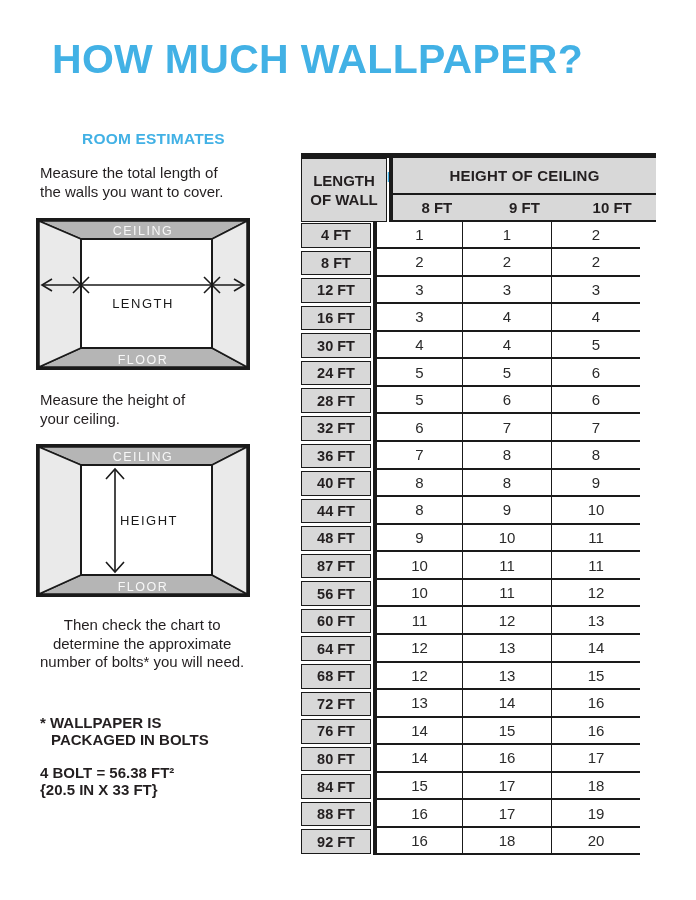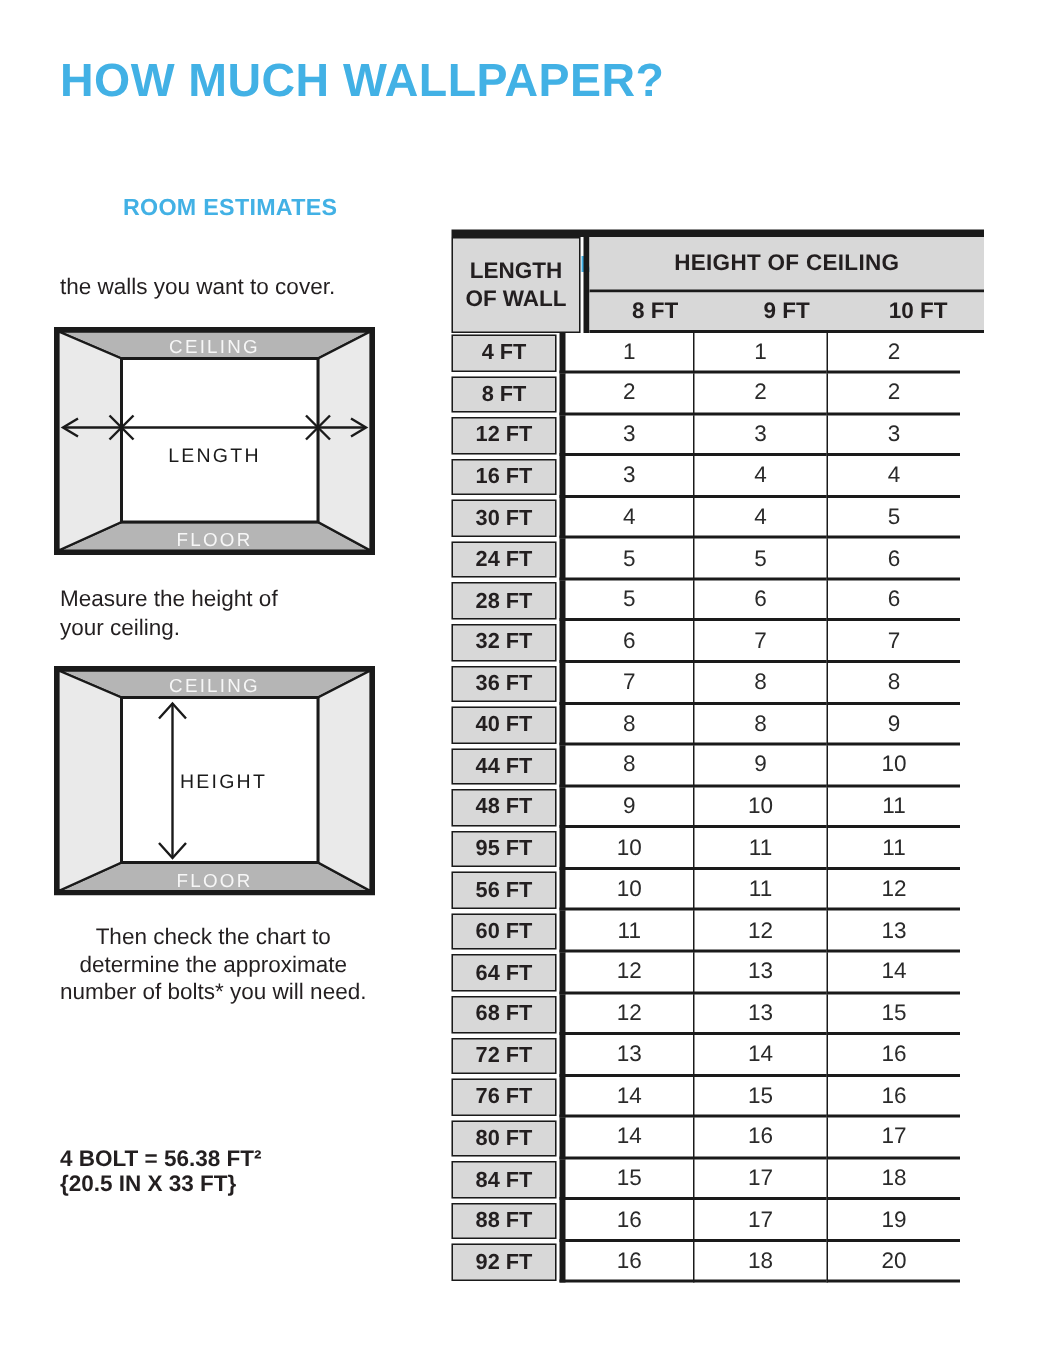--- a/index.html
+++ b/index.html
@@ -1,20 +1,20 @@
 <!DOCTYPE html>
 <html><head>
 <meta charset="utf-8">
 <style>
   * { margin:0; padding:0; box-sizing:border-box; }
   html,body { background:#ffffff; }
   body { font-family:"Liberation Sans", sans-serif; color:#231f20; }
   .page { position:relative; width:696px; height:900px; background:#fff; overflow:hidden; }
 
-  .title { position:absolute; left:40px; top:36px; font-size:31px; font-weight:bold;
+  .title { position:absolute; left:52px; top:36px; font-size:41px; font-weight:bold;
            color:#42b1e5; letter-spacing:0.3px; }
 
   .sec-head { position:absolute; font-size:15.5px; font-weight:bold; color:#42b1e5; letter-spacing:0.2px; }
   .sec-head.left { left:40px; top:130px;margin-left:42px; }
   .sec-head.right { left:301px; top:130px; width:355px; text-align:center;margin-top:38px; }
 
   .para { position:absolute; left:40px; font-size:15px; line-height:18.5px; color:#231f20; }
   .p1 { top:164px; }
   .p2 { top:391px; }
   .p3 { top:616px;text-align:center; }
@@ -57,21 +57,21 @@
 <body>
 
 <div class="page">
 
   <div class="title">HOW MUCH WALLPAPER?</div>
 
   <div class="sec-head left">ROOM ESTIMATES</div>
   <div class="sec-head right">NUMBER OF BOLTS* NEEDED</div>
 
   <div class="para p1">
-    <br>
+    <span>Measure the total length of</span><br>
     <span>the walls you want to cover.</span>
   </div>
 
   <div class="diagram d1">
     <svg width="214" height="152" viewBox="0 0 214 152">
       <rect x="1.5" y="1.5" width="211" height="149" fill="#ffffff" stroke="#1a1a1a" stroke-width="3"></rect>
       <polygon points="3,3 211,3 176,21 45,21" fill="#b5b5b5" stroke="#1a1a1a" stroke-width="1.5"></polygon>
       <polygon points="3,149 211,149 176,130 45,130" fill="#b5b5b5" stroke="#1a1a1a" stroke-width="1.5"></polygon>
       <polygon points="3,3 45,21 45,130 3,149" fill="#eaeaea" stroke="#1a1a1a" stroke-width="1.5"></polygon>
       <polygon points="211,3 176,21 176,130 211,149" fill="#eaeaea" stroke="#1a1a1a" stroke-width="1.5"></polygon>
@@ -114,20 +114,24 @@
       <text class="room-label" x="107" y="147" text-anchor="middle">FLOOR</text>
     </svg>
   </div>
 
   <div class="para p3">
     <span>Then check the chart to</span><br>
     <span>determine the approximate</span><br>
     <span>number of bolts* you will need.</span>
   </div>
 
+  <div class="note note1">
+    <span>* WALLPAPER IS</span><br>
+    <span>PACKAGED IN BOLTS</span>
+  </div>
 
   <div class="note note2">
     <span>4 BOLT = 56.38 FT²</span><br>
     <span>{20.5 IN X 33 FT}</span>
   </div>
 
   <div class="bolts-table">
     <div class="t-topbar"></div>
     <div class="thead">
       <div class="corner">
@@ -247,21 +251,21 @@
     <div class="rlabel">
             <span>48 FT</span>
           </div>
     <div class="dcell c1">9</div>
     <div class="dcell c2">10</div>
     <div class="dcell c3">11</div>
   </div>
 
   <div class="trow">
     <div class="rlabel">
-            <span>95 FT</span>
+            <span>87 FT</span>
           </div>
     <div class="dcell c1">10</div>
     <div class="dcell c2">11</div>
     <div class="dcell c3">11</div>
   </div>
 
   <div class="trow">
     <div class="rlabel">
             <span>56 FT</span>
           </div>

